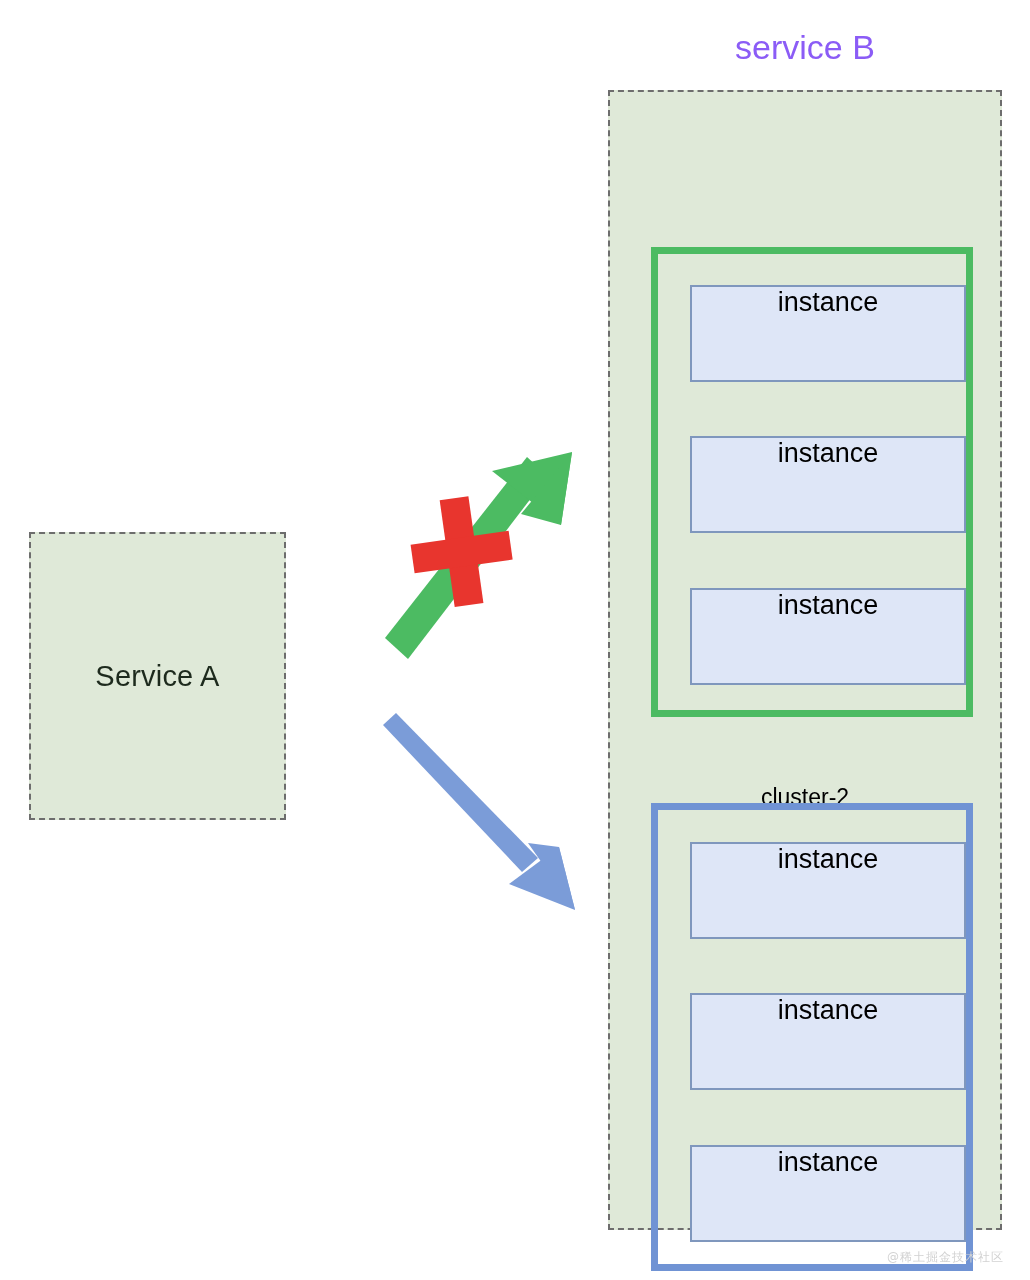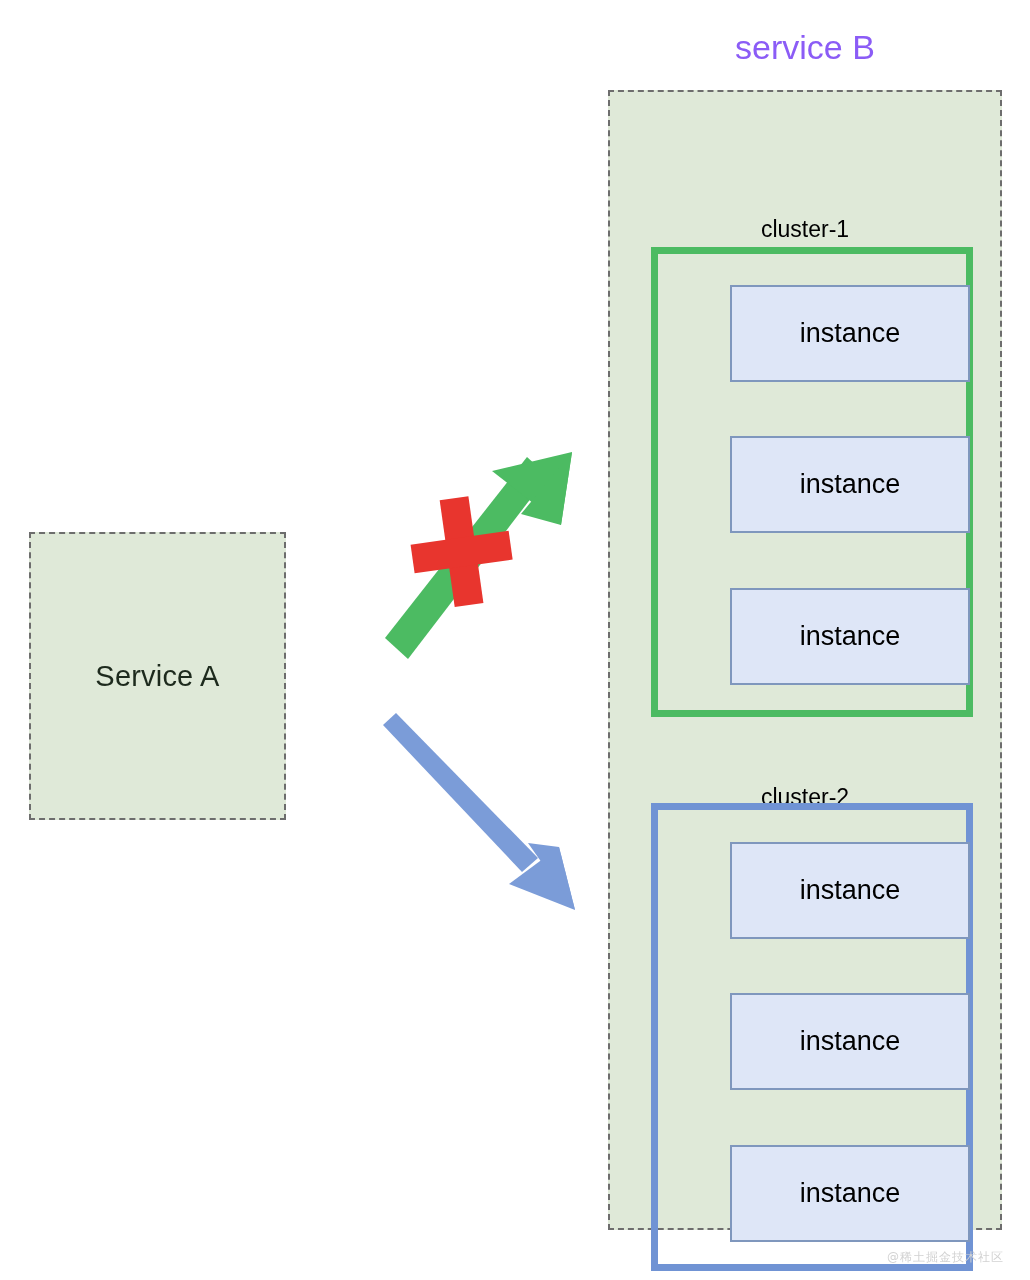--- a/index.html
+++ b/index.html
@@ -83,29 +83,27 @@
     top: 711px;
     height: 468px;
     border: 7px solid #7093d4;
   }
   #cluster-1-label { top: 124px; }
   #cluster-2-label { top: 680px; margin-top: 12px; }
 
   .instance-box {
     position: absolute;
     left: 80px;
-    width: 240px;
+    width: 276px;
     height: 97px;
     background: #dee6f7;
     border: 2px solid #7f97bd;
     box-sizing: border-box;
     display: flex;
-    align-items: center;
     justify-content: center;
-    margin-left: 40px;
   }
   .instance-label {
     font-size: 27px;
     color: #000000;
   }
 
   
   #c1-inst-0 { top: 193px; }
   #c1-inst-1 { top: 344px; }
   #c1-inst-2 { top: 496px; }
@@ -141,21 +139,20 @@
 <div id="canvas">
 
   <div id="service-a-box">
     <span id="service-a-label">Service A</span>
   </div>
 
   <div id="service-b-title">service B</div>
 
   <div id="service-b-box">
 
-    <div class="cluster-label" id="cluster-1-label">cluster-1</div>
     <div class="cluster-frame" id="cluster-1-frame"></div>
 
     <div class="instance-box" id="c1-inst-0">
       <span class="instance-label">instance</span>
     </div>
     <div class="instance-box" id="c1-inst-1">
       <span class="instance-label">instance</span>
     </div>
     <div class="instance-box" id="c1-inst-2">
       <span class="instance-label">instance</span>

